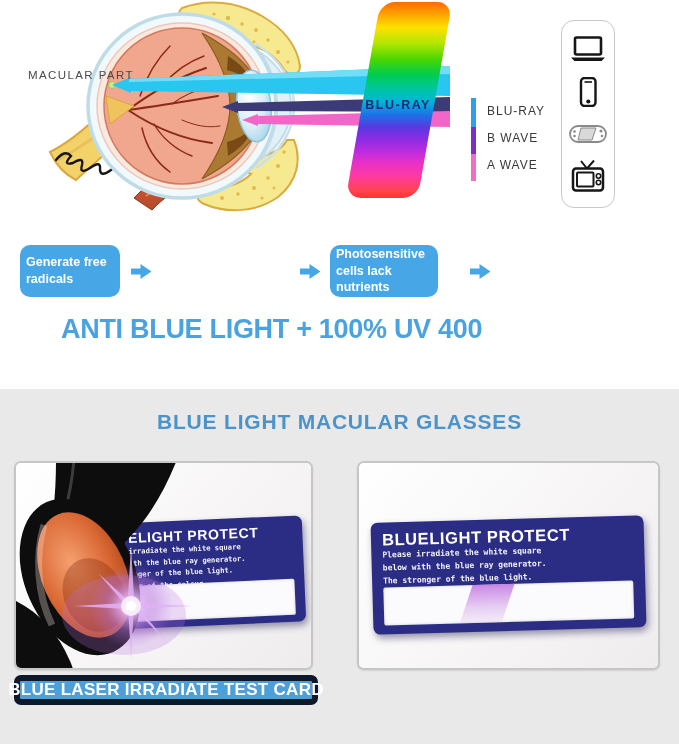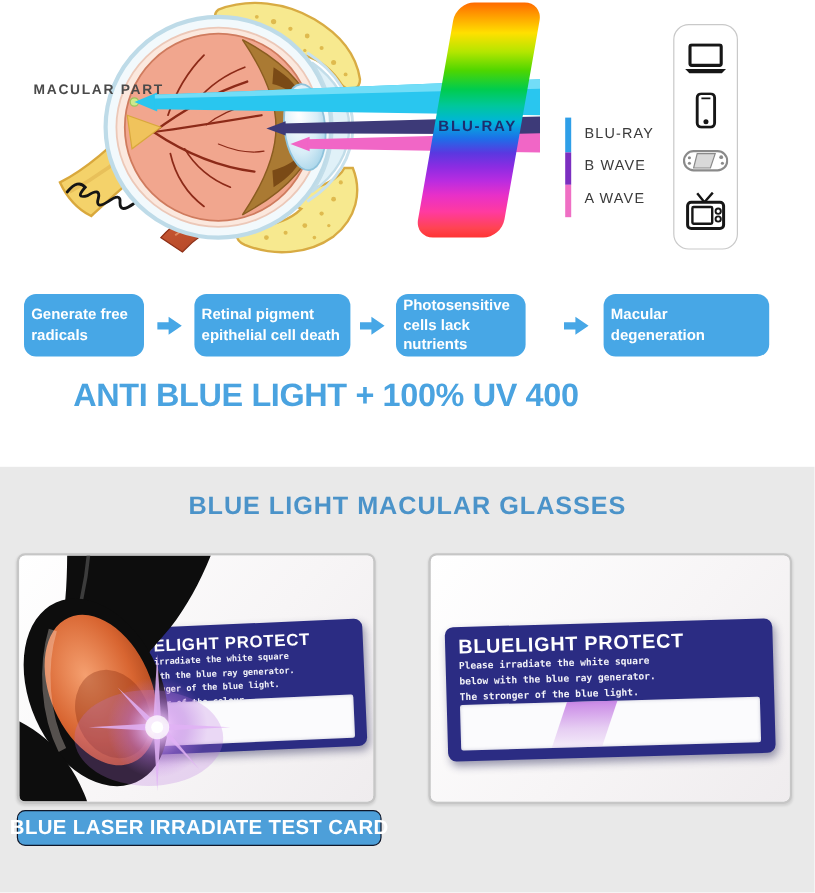--- a/index.html
+++ b/index.html
@@ -5,21 +5,21 @@
   html,body{margin:0;padding:0;background:#fff;}
   #stage{
     position:relative;width:679px;height:744px;overflow:hidden;
     background:#ffffff;font-family:"Liberation Sans",sans-serif;
     -webkit-font-smoothing:antialiased;
   }
   
   .eye-svg{position:absolute;left:0;top:0;}
   .macular-label{
     position:absolute;left:28px;top:69px;font-size:11.5px;color:#4a4a4a;
-    letter-spacing:1.4px;font-weight:700;white-space:nowrap;
+    letter-spacing:1.4px;font-weight:400;white-space:nowrap;
   }
   .rainbow-bar{
     position:absolute;left:363px;top:2px;width:72px;height:196px;
     border-radius:15px;transform:skewX(-10deg);
     background:linear-gradient(180deg,
       #ff6a00 0%, #ff9800 5%, #ffe000 13%, #b4e600 21%, #4ed600 29%,
       #00cc4e 37%, #00c79c 44%, #00b4dc 51%, #1e6ee8 58%, #5a38e0 64%,
       #8c2ce2 70%, #ba2ce0 76%, #e830c8 82%, #ff3aa0 89%, #ff4452 96%, #ff3333 100%);
   }
   .rainbow-label{
@@ -94,21 +94,21 @@
   .card-left  .card-square{left:9px;right:10px;bottom:7px;height:36px;}
   .card-right .card-square{left:11px;right:12px;bottom:9px;height:38px;}
   .violet-streak{
     position:absolute;left:82px;top:-3px;width:42px;height:46px;
     transform:skewX(-20deg);
     background:linear-gradient(180deg,rgba(188,105,224,0.85) 0%,rgba(205,150,230,0.45) 55%,rgba(226,200,240,0.10) 100%);
   }
   .glasses-svg{position:absolute;inset:0;}
   .caption{
     position:absolute;top:286px;height:30px;border-radius:7px;
-    background:var(--label-bar-blue);border:1px solid #0f172a;
+    background:var(--label-bar-blue);border:6px solid #0f172a;
     color:#fff;font-size:17px;font-weight:800;letter-spacing:0.3px;
     display:flex;align-items:center;justify-content:center;box-sizing:border-box;
     white-space:nowrap;
   }
   .caption-left{left:14px;width:304px;}
   .caption-right{left:349px;width:312px;}
 </style>
 </head>
 <body>
 
@@ -262,29 +262,27 @@
       <rect x="7" y="12.5" width="16.5" height="14" rx="1" fill="#fff" stroke="#161616" stroke-width="2"></rect>
       <circle cx="28.5" cy="16" r="2.2" fill="#fff" stroke="#161616" stroke-width="1.6"></circle>
       <circle cx="28.5" cy="22.5" r="2.2" fill="#fff" stroke="#161616" stroke-width="1.6"></circle>
     </svg>
   </div>
 
   <div class="flow-box" style="left:20px;width:100px">Generate free radicals</div>
   <svg class="flow-arrow" style="left:131px" width="21" height="17" viewBox="0 0 21 17">
     <path d="M0 5.5 H9.5 V1 L20.5 8.5 L9.5 16 V11.5 H0 Z" fill="var(--accent-blue)"></path>
   </svg>
-  <div class="flow-box" style="left:162px;width:130px">Retinal pigment epithelial cell death</div>
   <svg class="flow-arrow" style="left:300px" width="21" height="17" viewBox="0 0 21 17">
     <path d="M0 5.5 H9.5 V1 L20.5 8.5 L9.5 16 V11.5 H0 Z" fill="var(--accent-blue)"></path>
   </svg>
   <div class="flow-box" style="left:330px;width:108px">Photosensitive cells lack nutrients</div>
   <svg class="flow-arrow" style="left:470px" width="21" height="17" viewBox="0 0 21 17">
     <path d="M0 5.5 H9.5 V1 L20.5 8.5 L9.5 16 V11.5 H0 Z" fill="var(--accent-blue)"></path>
   </svg>
-  <div class="flow-box" style="left:503px;width:138px">Macular degeneration</div>
 
   <div class="headline">ANTI BLUE LIGHT + 100% UV 400</div>
 
   <div class="test-section">
     <div class="section-title">BLUE LIGHT MACULAR GLASSES</div>
 
     <div class="panel panel-left">
       <div class="photo-bg"></div>
       <div class="test-card card-left">
         <div class="card-title">BLUELIGHT PROTECT</div>

